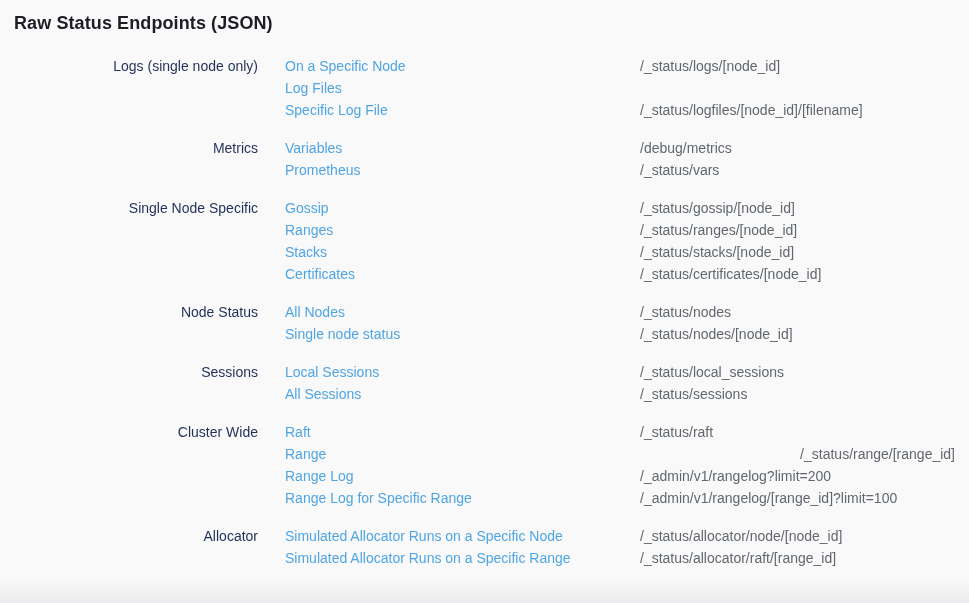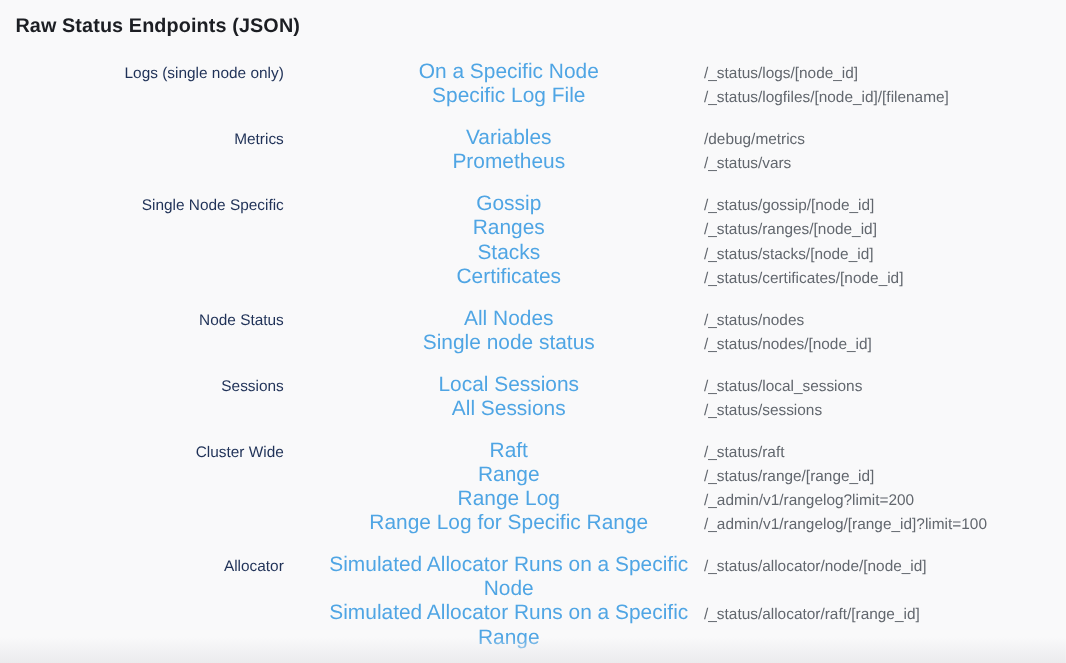--- a/index.html
+++ b/index.html
@@ -38,25 +38,24 @@
     grid-row: 1;
     text-align: right;
     padding-right: 27px;
     color: var(--category-color);
     font-size: 14px;
     line-height: 22px;
   }
   .link {
     grid-column: 2;
     color: var(--link-color);
-    font-size: 19px;
+    font-size: 14px;
     line-height: 22px;
     text-decoration: none;
     cursor: pointer;
-    text-align: center;
   }
   .path {
     grid-column: 3;
     color: var(--path-color);
     font-size: 14px;
     line-height: 22px;
     white-space: nowrap;
   }
   .bottom-fade {
     position: absolute;
@@ -71,20 +70,21 @@
 </head>
 <body style="--link-color: #4fa5e4; --category-color: #1f3157; --path-color: #62676e; --title-color: #1c1e23; background: rgb(249, 249, 250);">
 
 <div class="page">
   <h1 class="title">Raw Status Endpoints (JSON)</h1>
   <main id="sections">
       <section class="section">
         <div class="category">Logs (single node only)</div>
         <a class="link" href="#" style="grid-row: 1;">On a Specific Node</a>
         <span class="path" style="grid-row: 1;">/_status/logs/[node_id]</span>
+        <a class="link" href="#" style="grid-row: 2;">Log Files</a>
         <a class="link" href="#" style="grid-row: 3;">Specific Log File</a>
         <span class="path" style="grid-row: 3;">/_status/logfiles/[node_id]/[filename]</span>
       </section>
       <section class="section">
         <div class="category">Metrics</div>
         <a class="link" href="#" style="grid-row: 1;">Variables</a>
         <span class="path" style="grid-row: 1;">/debug/metrics</span>
         <a class="link" href="#" style="grid-row: 2;">Prometheus</a>
         <span class="path" style="grid-row: 2;">/_status/vars</span>
       </section>
@@ -111,21 +111,21 @@
         <a class="link" href="#" style="grid-row: 1;">Local Sessions</a>
         <span class="path" style="grid-row: 1;">/_status/local_sessions</span>
         <a class="link" href="#" style="grid-row: 2;">All Sessions</a>
         <span class="path" style="grid-row: 2;">/_status/sessions</span>
       </section>
       <section class="section">
         <div class="category">Cluster Wide</div>
         <a class="link" href="#" style="grid-row: 1;">Raft</a>
         <span class="path" style="grid-row: 1;">/_status/raft</span>
         <a class="link" href="#" style="grid-row: 2;">Range</a>
-        <span class="path" style="grid-row: 2;">/_status/range/[range_id]</span>
+        <span class="path" style="grid-row: 2; text-align: right;">/_status/range/[range_id]</span>
         <a class="link" href="#" style="grid-row: 3;">Range Log</a>
         <span class="path" style="grid-row: 3;">/_admin/v1/rangelog?limit=200</span>
         <a class="link" href="#" style="grid-row: 4;">Range Log for Specific Range</a>
         <span class="path" style="grid-row: 4;">/_admin/v1/rangelog/[range_id]?limit=100</span>
       </section>
       <section class="section">
         <div class="category">Allocator</div>
         <a class="link" href="#" style="grid-row: 1;">Simulated Allocator Runs on a Specific Node</a>
         <span class="path" style="grid-row: 1;">/_status/allocator/node/[node_id]</span>
         <a class="link" href="#" style="grid-row: 2;">Simulated Allocator Runs on a Specific Range</a>

